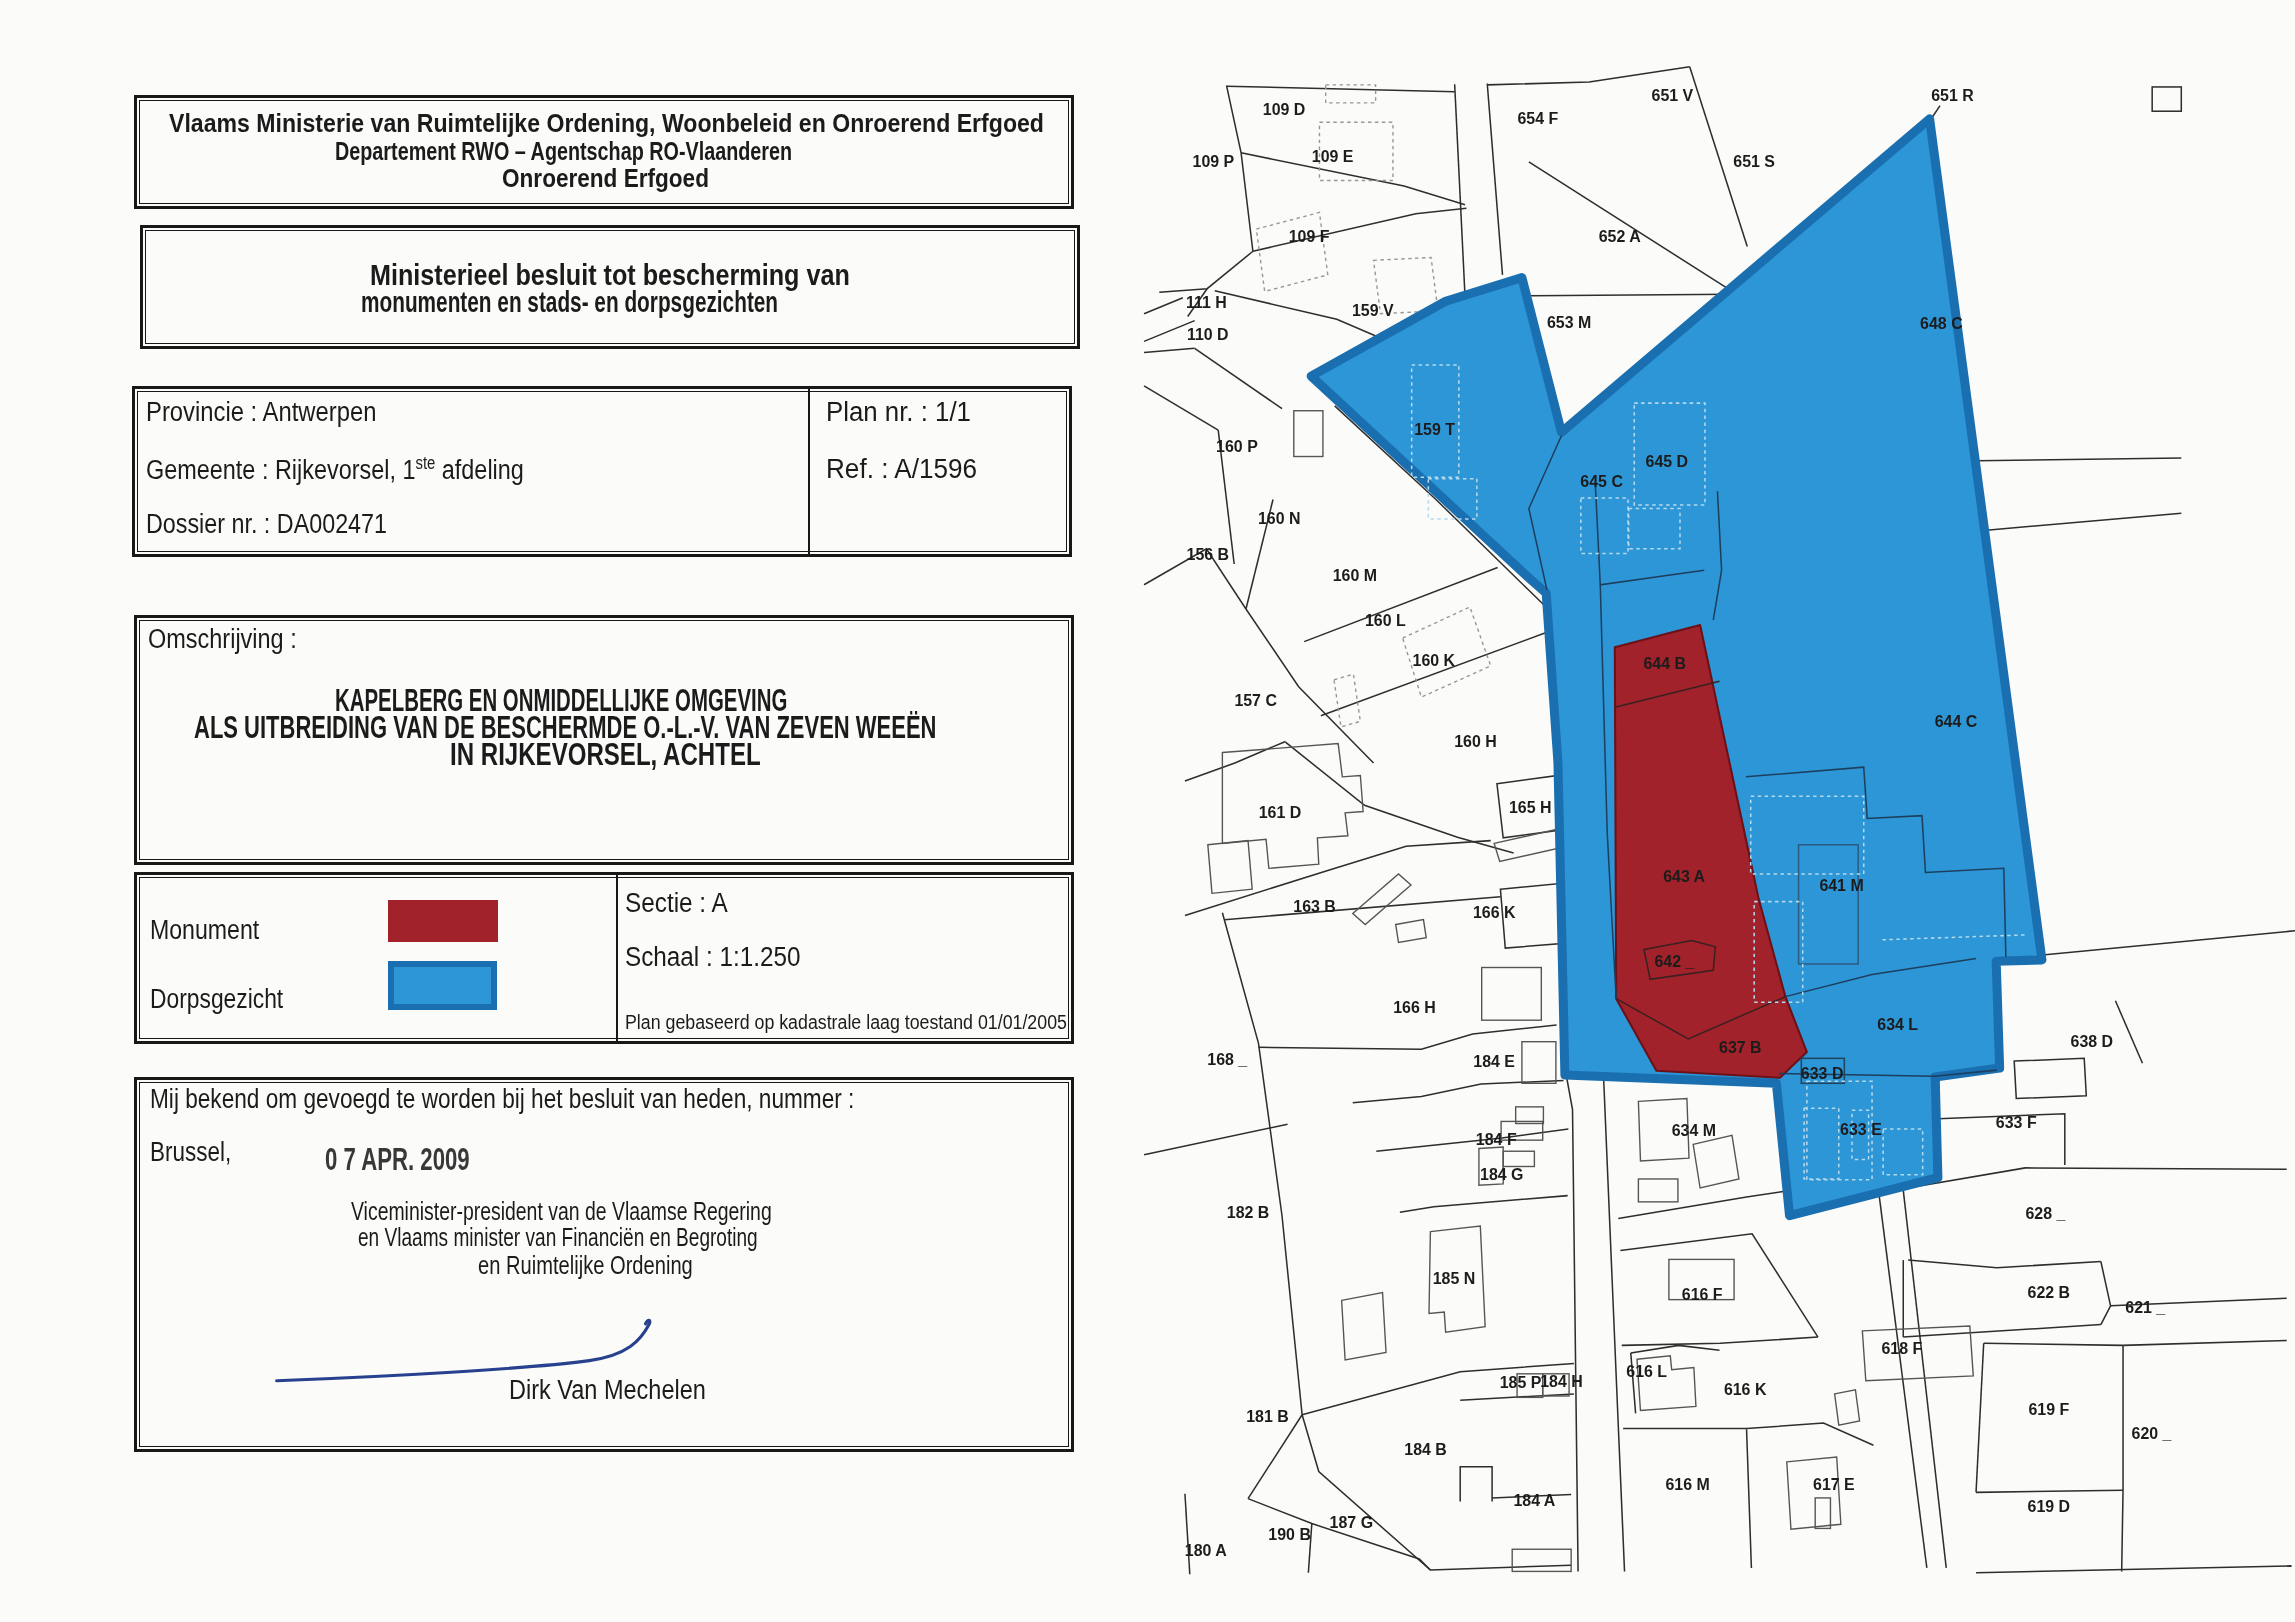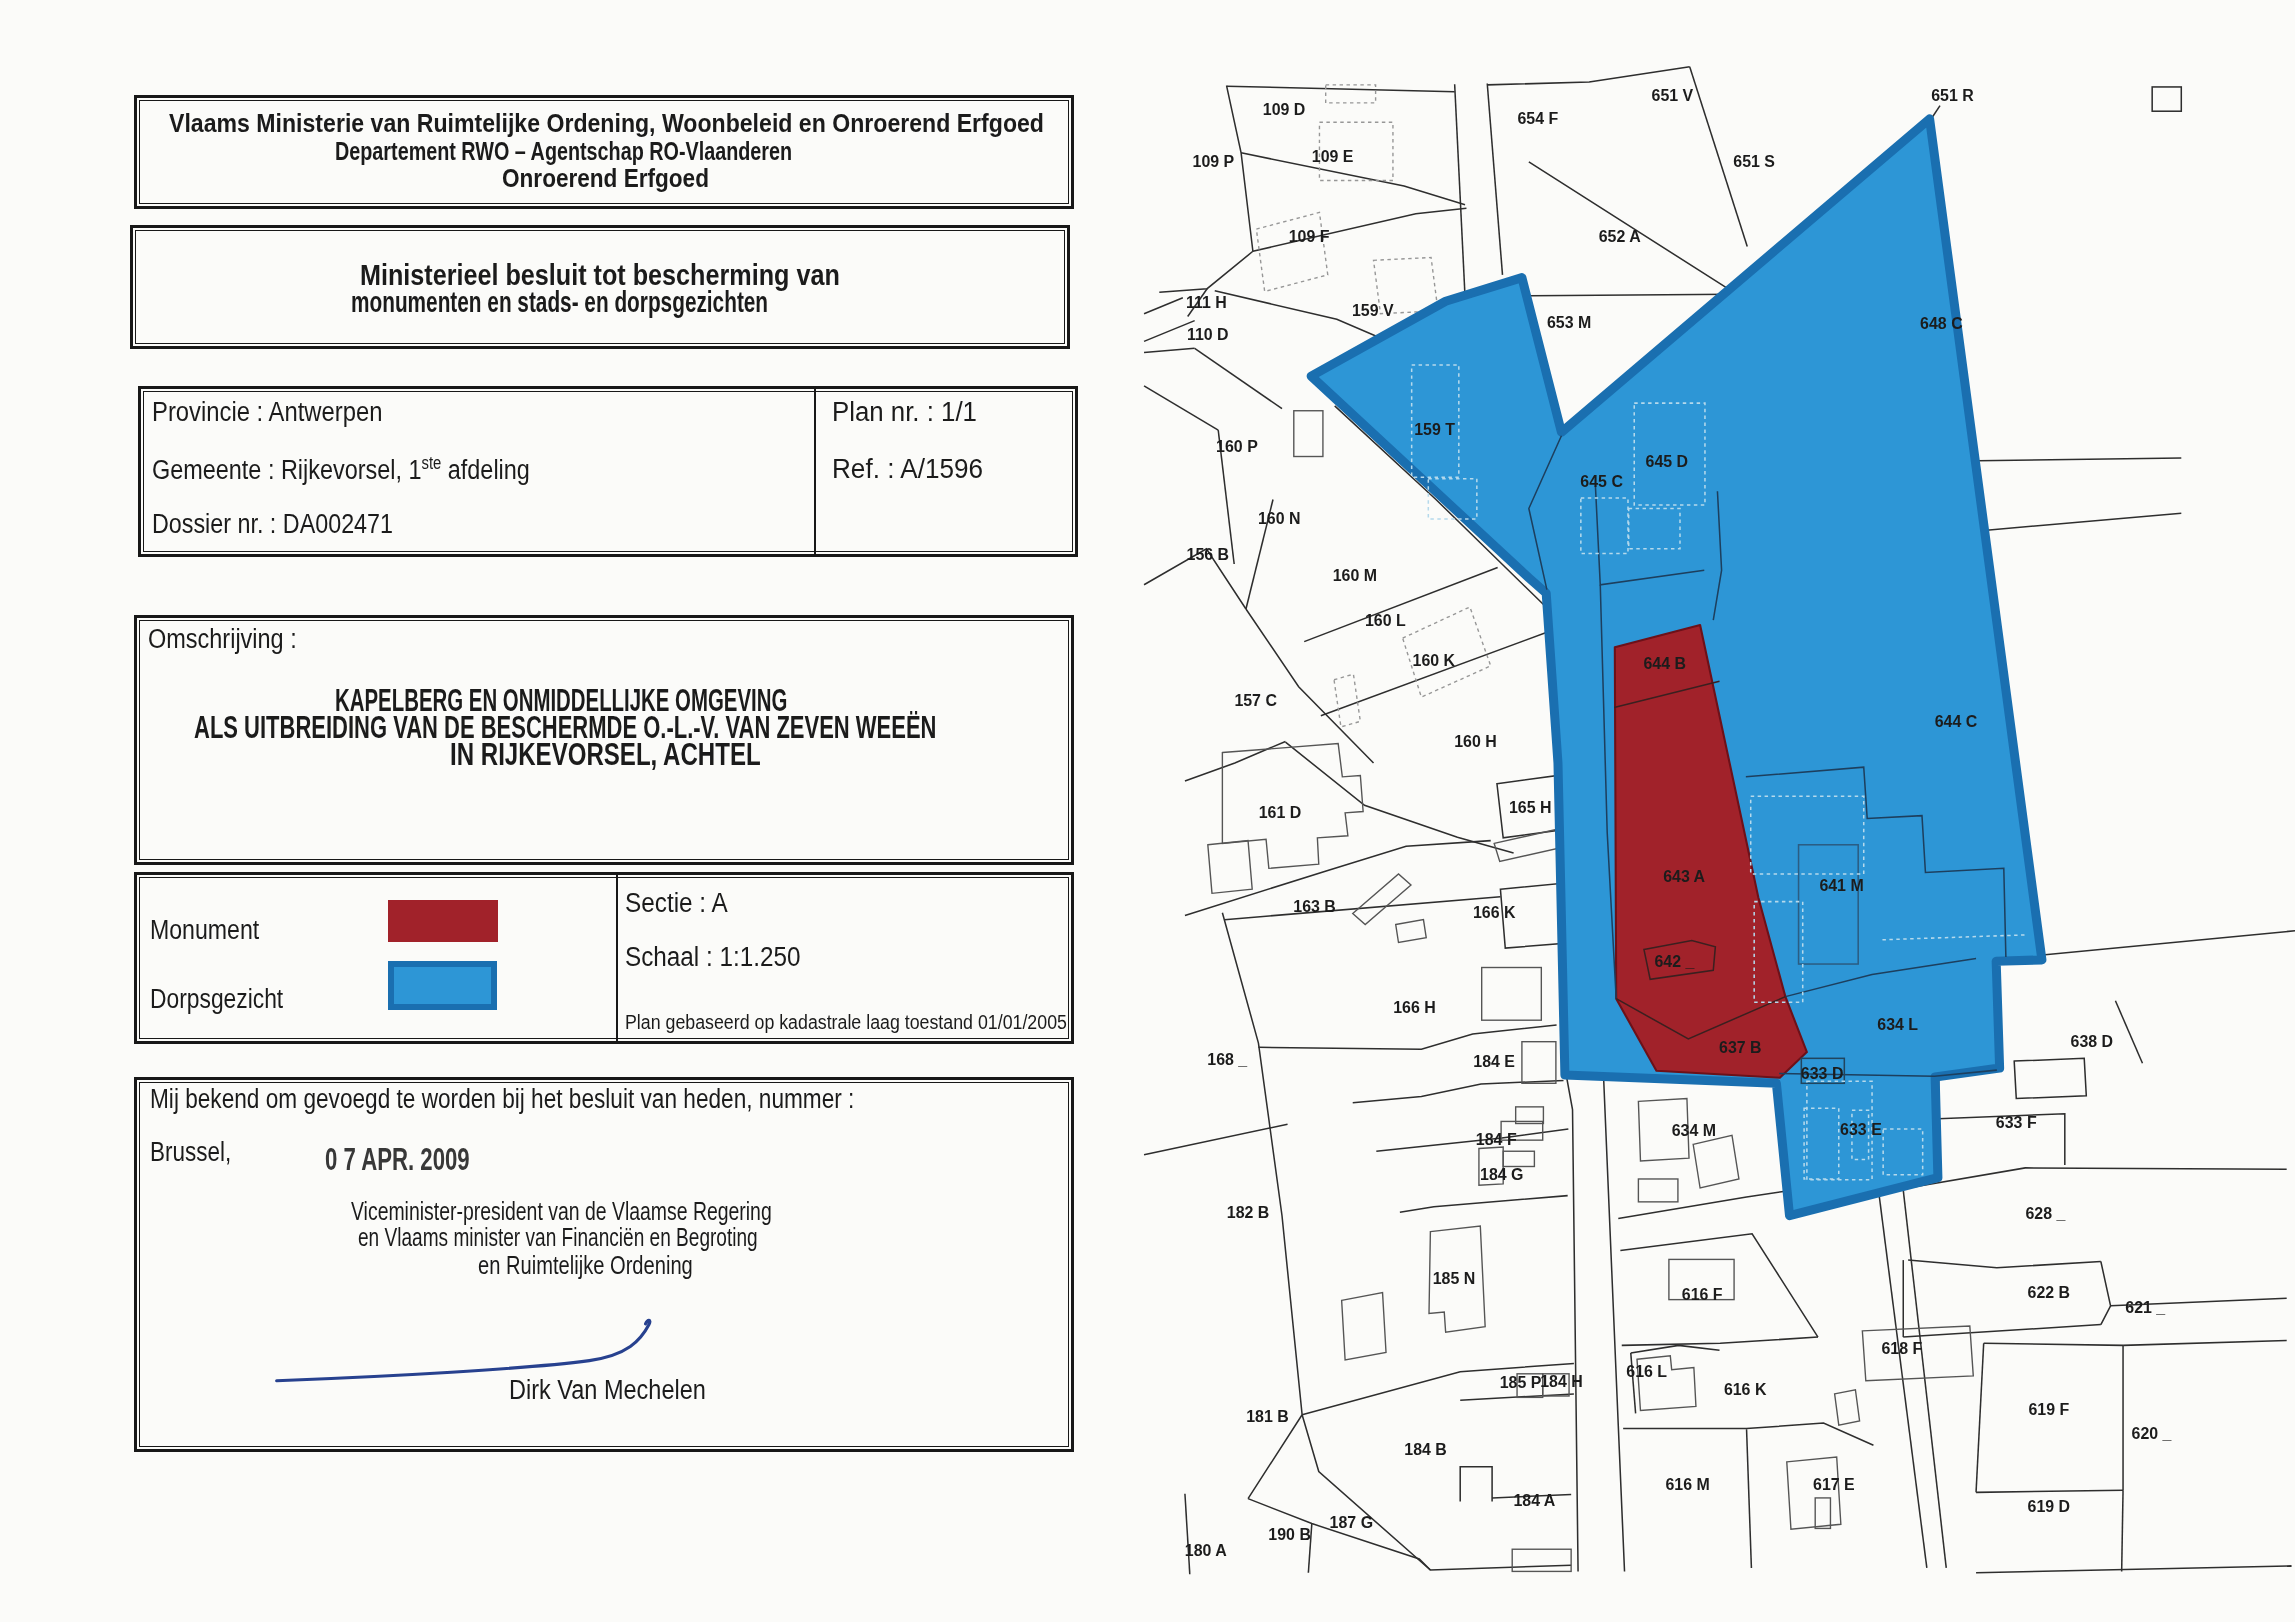--- a/index.html
+++ b/index.html
@@ -251,26 +251,26 @@
 
   <path d="M399,1991 C560,1985 760,1974 850,1962 C905,1954 924,1933 936,1910 C940,1902 934,1902 931,1909" fill="none" stroke="#27418f" stroke-width="4.5" stroke-linecap="round"></path>
 </svg>
 
 <div class="box" style="left:134px;top:95px;width:934px;height:108px;">
   <div style="position:absolute;left:32px;top:13px;font-size:25px;line-height:1;white-space:nowrap;font-weight:bold;transform:scaleX(0.924);transform-origin:0 0;">Vlaams Ministerie van Ruimtelijke Ordening, Woonbeleid en Onroerend Erfgoed</div>
   <div style="position:absolute;left:198px;top:41px;font-size:25px;line-height:1;white-space:nowrap;font-weight:bold;transform:scaleX(0.791);transform-origin:0 0;">Departement RWO – Agentschap RO-Vlaanderen</div>
   <div style="position:absolute;left:365px;top:68px;font-size:25px;line-height:1;white-space:nowrap;font-weight:bold;transform:scaleX(0.903);transform-origin:0 0;">Onroerend Erfgoed</div>
 </div>
 
-<div class="box" style="left:130px;top:225px;width:934px;height:118px;">
+<div class="box" style="left:140px;top:225px;width:934px;height:118px;">
   <div style="position:absolute;left:227px;top:33px;font-size:29px;line-height:1;white-space:nowrap;font-weight:bold;transform:scaleX(0.868);transform-origin:0 0;">Ministerieel besluit tot bescherming van</div>
   <div style="position:absolute;left:218px;top:60px;font-size:29px;line-height:1;white-space:nowrap;font-weight:bold;transform:scaleX(0.717);transform-origin:0 0;">monumenten en stads- en dorpsgezichten</div>
 </div>
 
-<div class="box" style="left:138px;top:386px;width:934px;height:165px;">
+<div class="box" style="left:132px;top:386px;width:934px;height:165px;">
   <div style="position:absolute;left:673px;top:0;bottom:0;width:2.1px;background:#181818;"></div>
   <div style="position:absolute;left:11px;top:8.3px;font-size:28.4px;line-height:1;white-space:nowrap;transform:scaleX(0.839);transform-origin:0 0;">Provincie : Antwerpen</div>
   <div style="position:absolute;left:11px;top:65px;font-size:28.4px;line-height:1;white-space:nowrap;transform:scaleX(0.825);transform-origin:0 0;">Gemeente : Rijkevorsel, 1<sup style="font-size:18px;">ste</sup> afdeling</div>
   <div style="position:absolute;left:11px;top:120px;font-size:28.4px;line-height:1;white-space:nowrap;transform:scaleX(0.821);transform-origin:0 0;">Dossier nr. : DA002471</div>
   <div style="position:absolute;left:691px;top:8.3px;font-size:28.4px;line-height:1;white-space:nowrap;transform:scaleX(0.909);transform-origin:0 0;">Plan nr. : 1/1</div>
   <div style="position:absolute;left:691px;top:65px;font-size:28.4px;line-height:1;white-space:nowrap;transform:scaleX(0.920);transform-origin:0 0;">Ref. : A/1596</div>
 </div>
 
 <div class="box" style="left:134px;top:615px;width:934px;height:244px;">
   <div style="position:absolute;left:11px;top:6.2px;font-size:28.4px;line-height:1;white-space:nowrap;transform:scaleX(0.827);transform-origin:0 0;">Omschrijving :</div>

